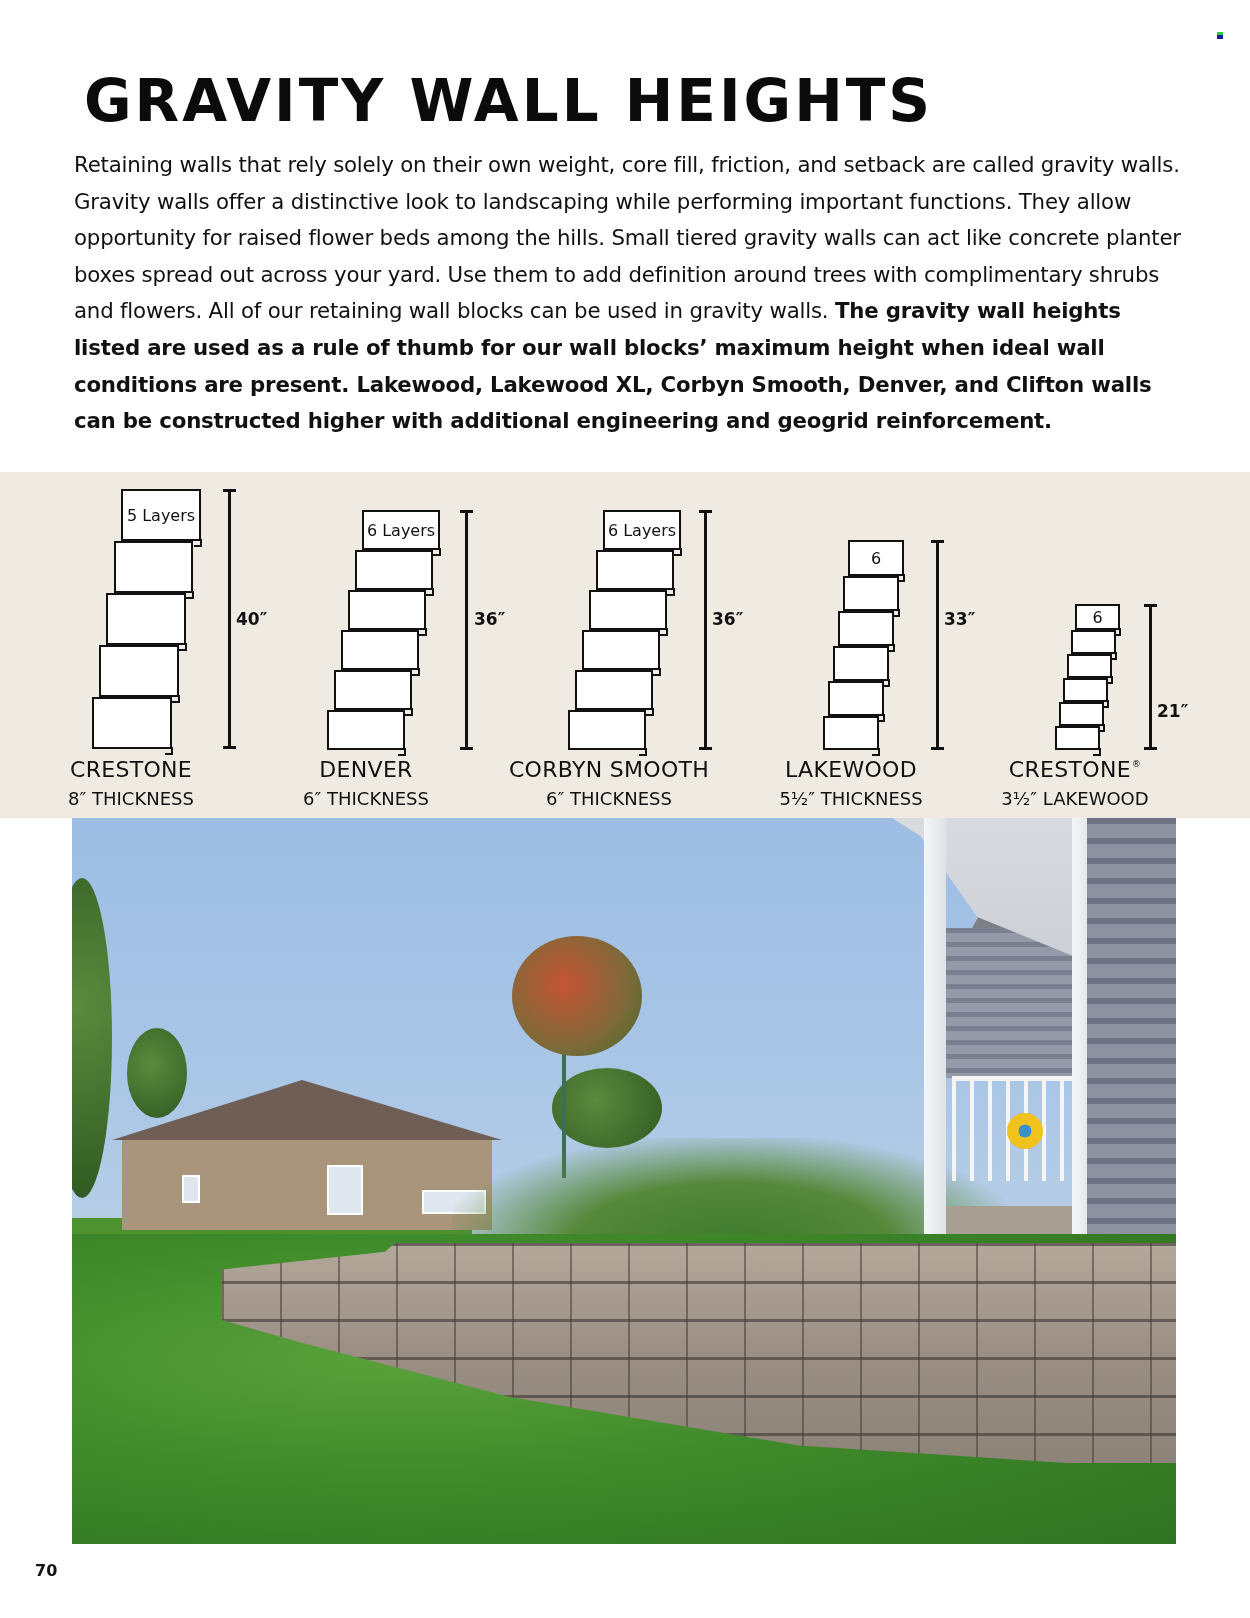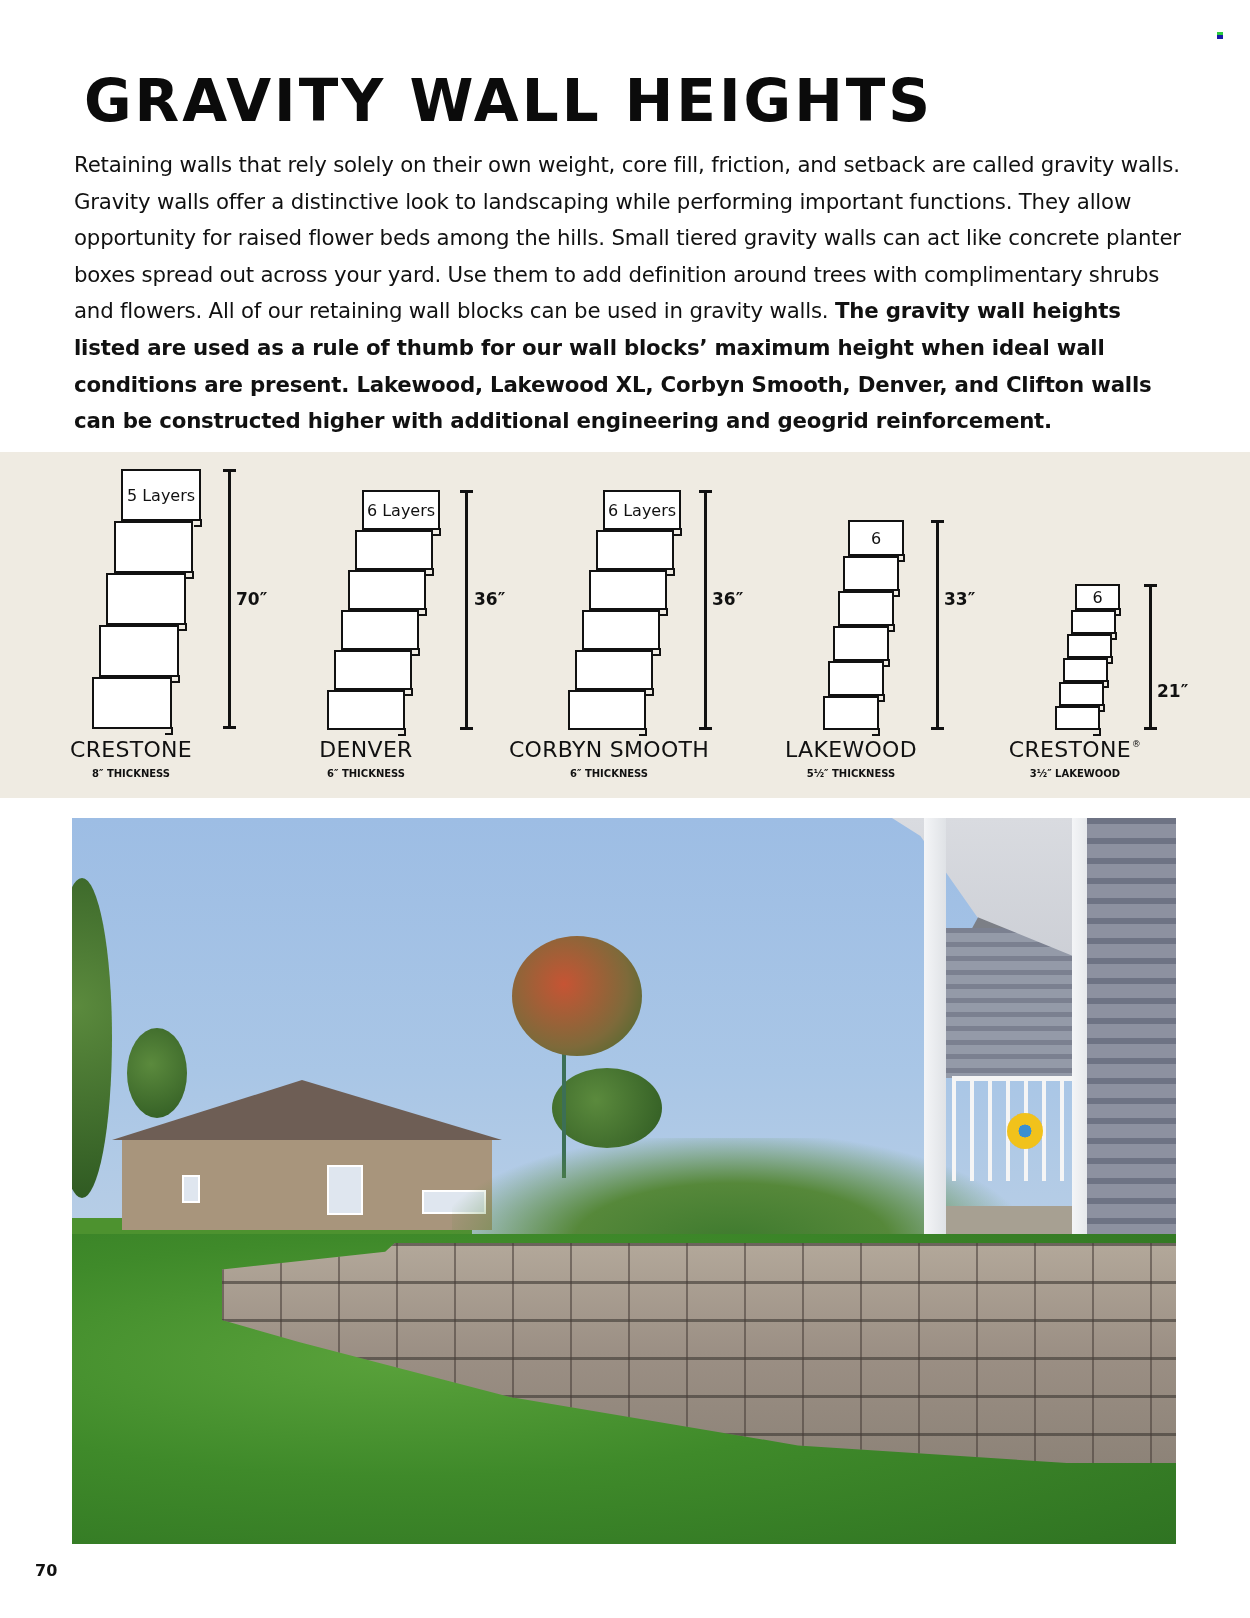--- a/index.html
+++ b/index.html
@@ -18,21 +18,21 @@
       font-size: 58px; letter-spacing: 3px; line-height: 1; color: #0b0b0b;
     }
     .intro {
       position: absolute; left: 74px; top: 147px; width: 1110px; margin: 0;
       font-family: "DejaVu Sans", sans-serif; font-size: 21.3px; line-height: 36.6px;
       color: #111; letter-spacing: -0.2px;
     }
     .intro .strong { font-weight: bold; }
 
     .diagram-band {
-      position: absolute; left: 0; top: 452px; width: 1250px; height: 346px;
+      position: absolute; left: 0; top: 472px; width: 1250px; height: 346px;
       background: #efebe2;
     }
     .wall-group { position: absolute; top: 0; height: 346px; }
     .block {
       position: absolute; background: #fff; border: 2.5px solid #111; box-sizing: border-box;
       display: flex; align-items: center; justify-content: center;
       font-family: "DejaVu Sans", sans-serif; font-size: 16px; color: #111;
     }
     .block::after {
       content: ""; position: absolute; right: -6px; bottom: -6px; width: 6px; height: 100%;
@@ -50,21 +50,21 @@
       font-size: 17px; color: #111;
     }
     .product-name {
       position: absolute; top: 285px; font-family: "DejaVu Sans", sans-serif;
       font-size: 22px; color: #111; text-align: center; white-space: nowrap;
       transform: translateX(-50%); letter-spacing: 0.3px;
     }
     .product-name sup { font-size: 9px; vertical-align: 10px; margin-left: 1px; }
     .thickness {
       position: absolute; top: 316px; font-family: "DejaVu Sans", sans-serif;
-      font-weight: bold; font-size: 10px; color: #111; white-space: nowrap;
+      font-weight: normal; font-size: 18px; color: #111; white-space: nowrap;
       transform: translateX(-50%);
     }
 
     .photo {
       position: absolute; left: 72px; top: 818px; width: 1104px; height: 726px; overflow: hidden;
       background: linear-gradient(180deg, #9dbde4 0%, #a9c6e6 35%, #b6cde6 55%, #b9cfe6 62%);
     }
     .photo .grass {
       position: absolute; left: 0; bottom: 0; width: 100%; height: 310px;
       background: radial-gradient(ellipse at 30% 40%, #5aa23b 0%, #3f8a2a 45%, #2f7322 100%);
@@ -160,21 +160,21 @@
 
   <div class="wall-group" style="left:0;width:1250px;">
     <div class="block" style="left:121px;top:17px;width:80px;height:52px;">
         <span>5 Layers</span>
       </div>
     <div class="block" style="left:114px;top:69px;width:79px;height:52px;"></div>
     <div class="block" style="left:106px;top:121px;width:80px;height:52px;"></div>
     <div class="block" style="left:99px;top:173px;width:80px;height:52px;"></div>
     <div class="block" style="left:92px;top:225px;width:80px;height:52px;"></div>
     <div class="dim-line" style="left:228px;top:17px;height:260px;"></div>
-    <span class="dim-label" style="left:236px;top:137px;">70″</span>
+    <span class="dim-label" style="left:236px;top:137px;">40″</span>
     <span class="product-name" style="left:131px;">CRESTONE</span>
     <span class="thickness" style="left:131px;">8″ THICKNESS</span>
   </div>
 
   <div class="wall-group" style="left:0;width:1250px;">
     <div class="block" style="left:362px;top:38px;width:78px;height:40px;">
         <span>6 Layers</span>
       </div>
     <div class="block" style="left:355px;top:78px;width:78px;height:40px;"></div>
     <div class="block" style="left:348px;top:118px;width:78px;height:40px;"></div>

